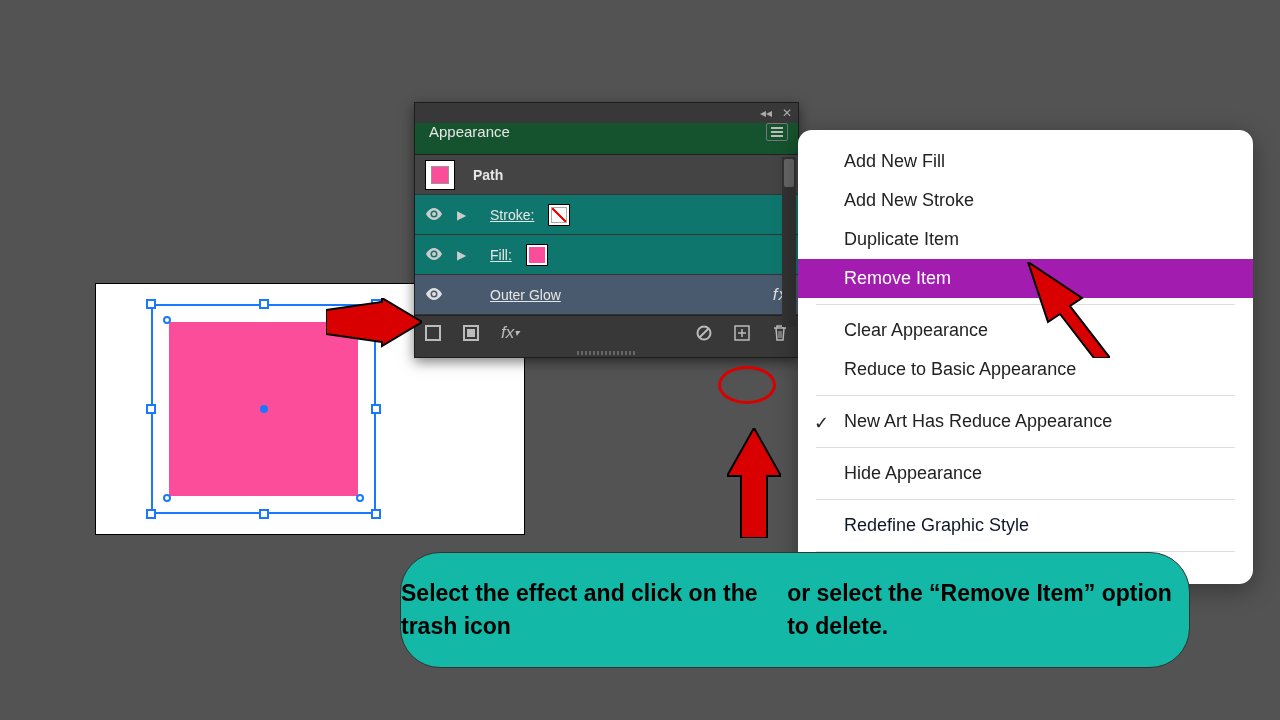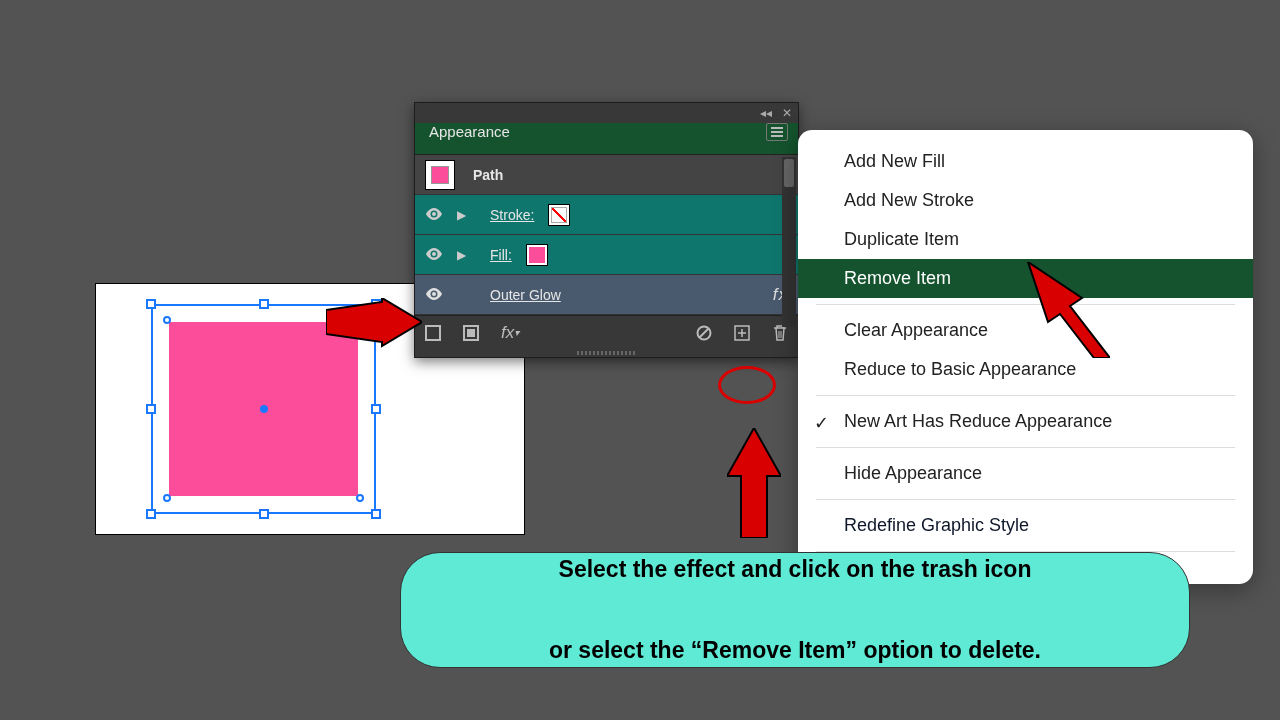--- a/index.html
+++ b/index.html
@@ -50,27 +50,27 @@
   .panel-foot{height:34px;background:#383838;display:flex;align-items:center;padding:0 10px;gap:22px;border-top:1px solid #222;}
   .ficon{color:#bbb;font-size:16px;display:flex;align-items:center;}
   .spacer{flex:1;}
   .trash-ring{position:absolute;left:718px;top:366px;width:58px;height:38px;border:3px solid #d90000;border-radius:50%;pointer-events:none;}
   .panel-grip{height:8px;display:flex;justify-content:center;align-items:center;background:#383838;}
   .panel-grip div{width:60px;height:4px;background:repeating-linear-gradient(90deg,#666 0 2px,transparent 2px 4px);}
 
   
   .menu{position:absolute;left:766px;top:130px;width:455px;background:#fff;border-radius:14px;box-shadow:0 6px 24px rgba(0,0,0,.35);padding:12px 0;font-size:18px;color:#222;margin-left:32px;}
   .mi{padding:9px 46px;cursor:default;position:relative;}
-  .mi.hl{background:#14532d;color:#fff;}
+  .mi.hl{background:#a21caf;color:#fff;}
   .mi.disabled{color:#0f172a;}
   .sep{height:1px;background:#ddd;margin:6px 18px;}
   .check{position:absolute;left:16px;top:10px;font-size:18px;}
 
   
-  .callout{position:absolute;left:400px;top:552px;width:790px;height:116px;background:#5eead4;border:1px solid #333;border-radius:40px;display:flex;flex-direction:column;align-items:center;justify-content:space-between;font-size:23px;font-weight:700;color:#000;line-height:1.45;}
+  .callout{position:absolute;left:400px;top:552px;width:790px;height:116px;background:#14b8a6;border:1px solid #333;border-radius:40px;display:flex;flex-direction:row;align-items:center;justify-content:center;font-size:23px;font-weight:700;color:#000;line-height:1.45;}
 
   
   .arrow{position:absolute;pointer-events:none;}
 </style>
 </head>
 <body>
 
 <div class="canvas">
   <div class="artboard">
     <div class="pink"></div>

